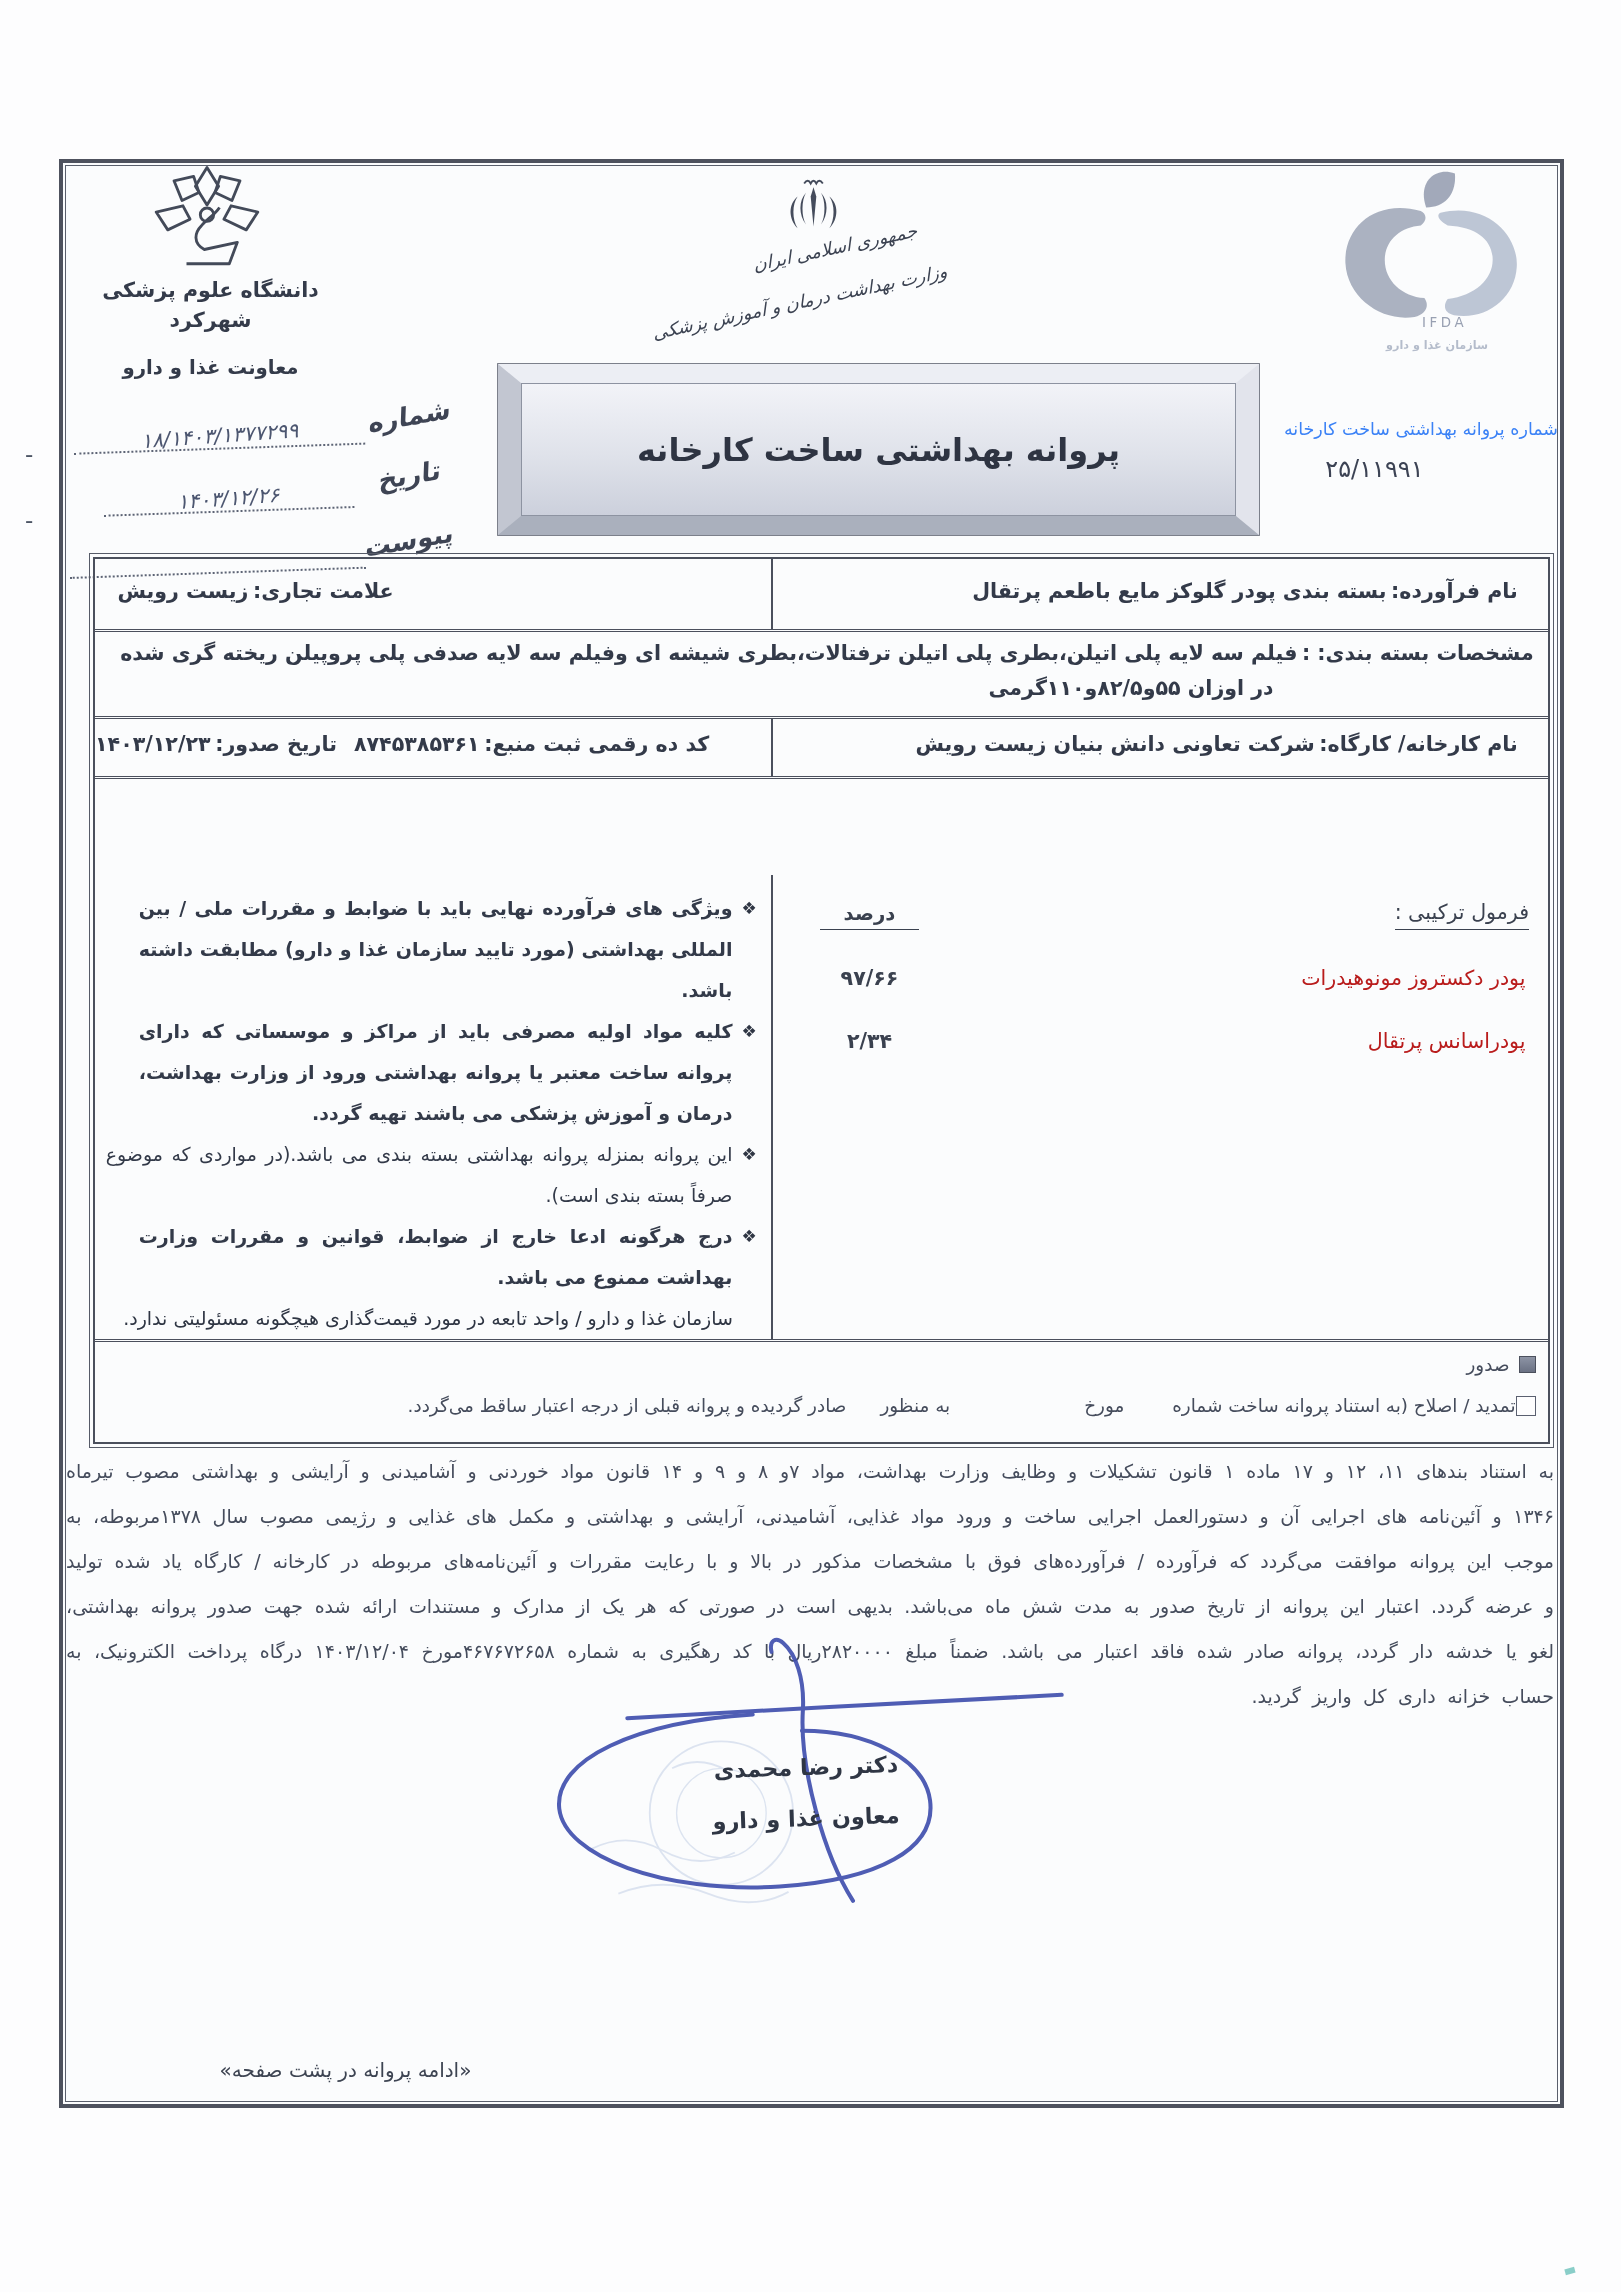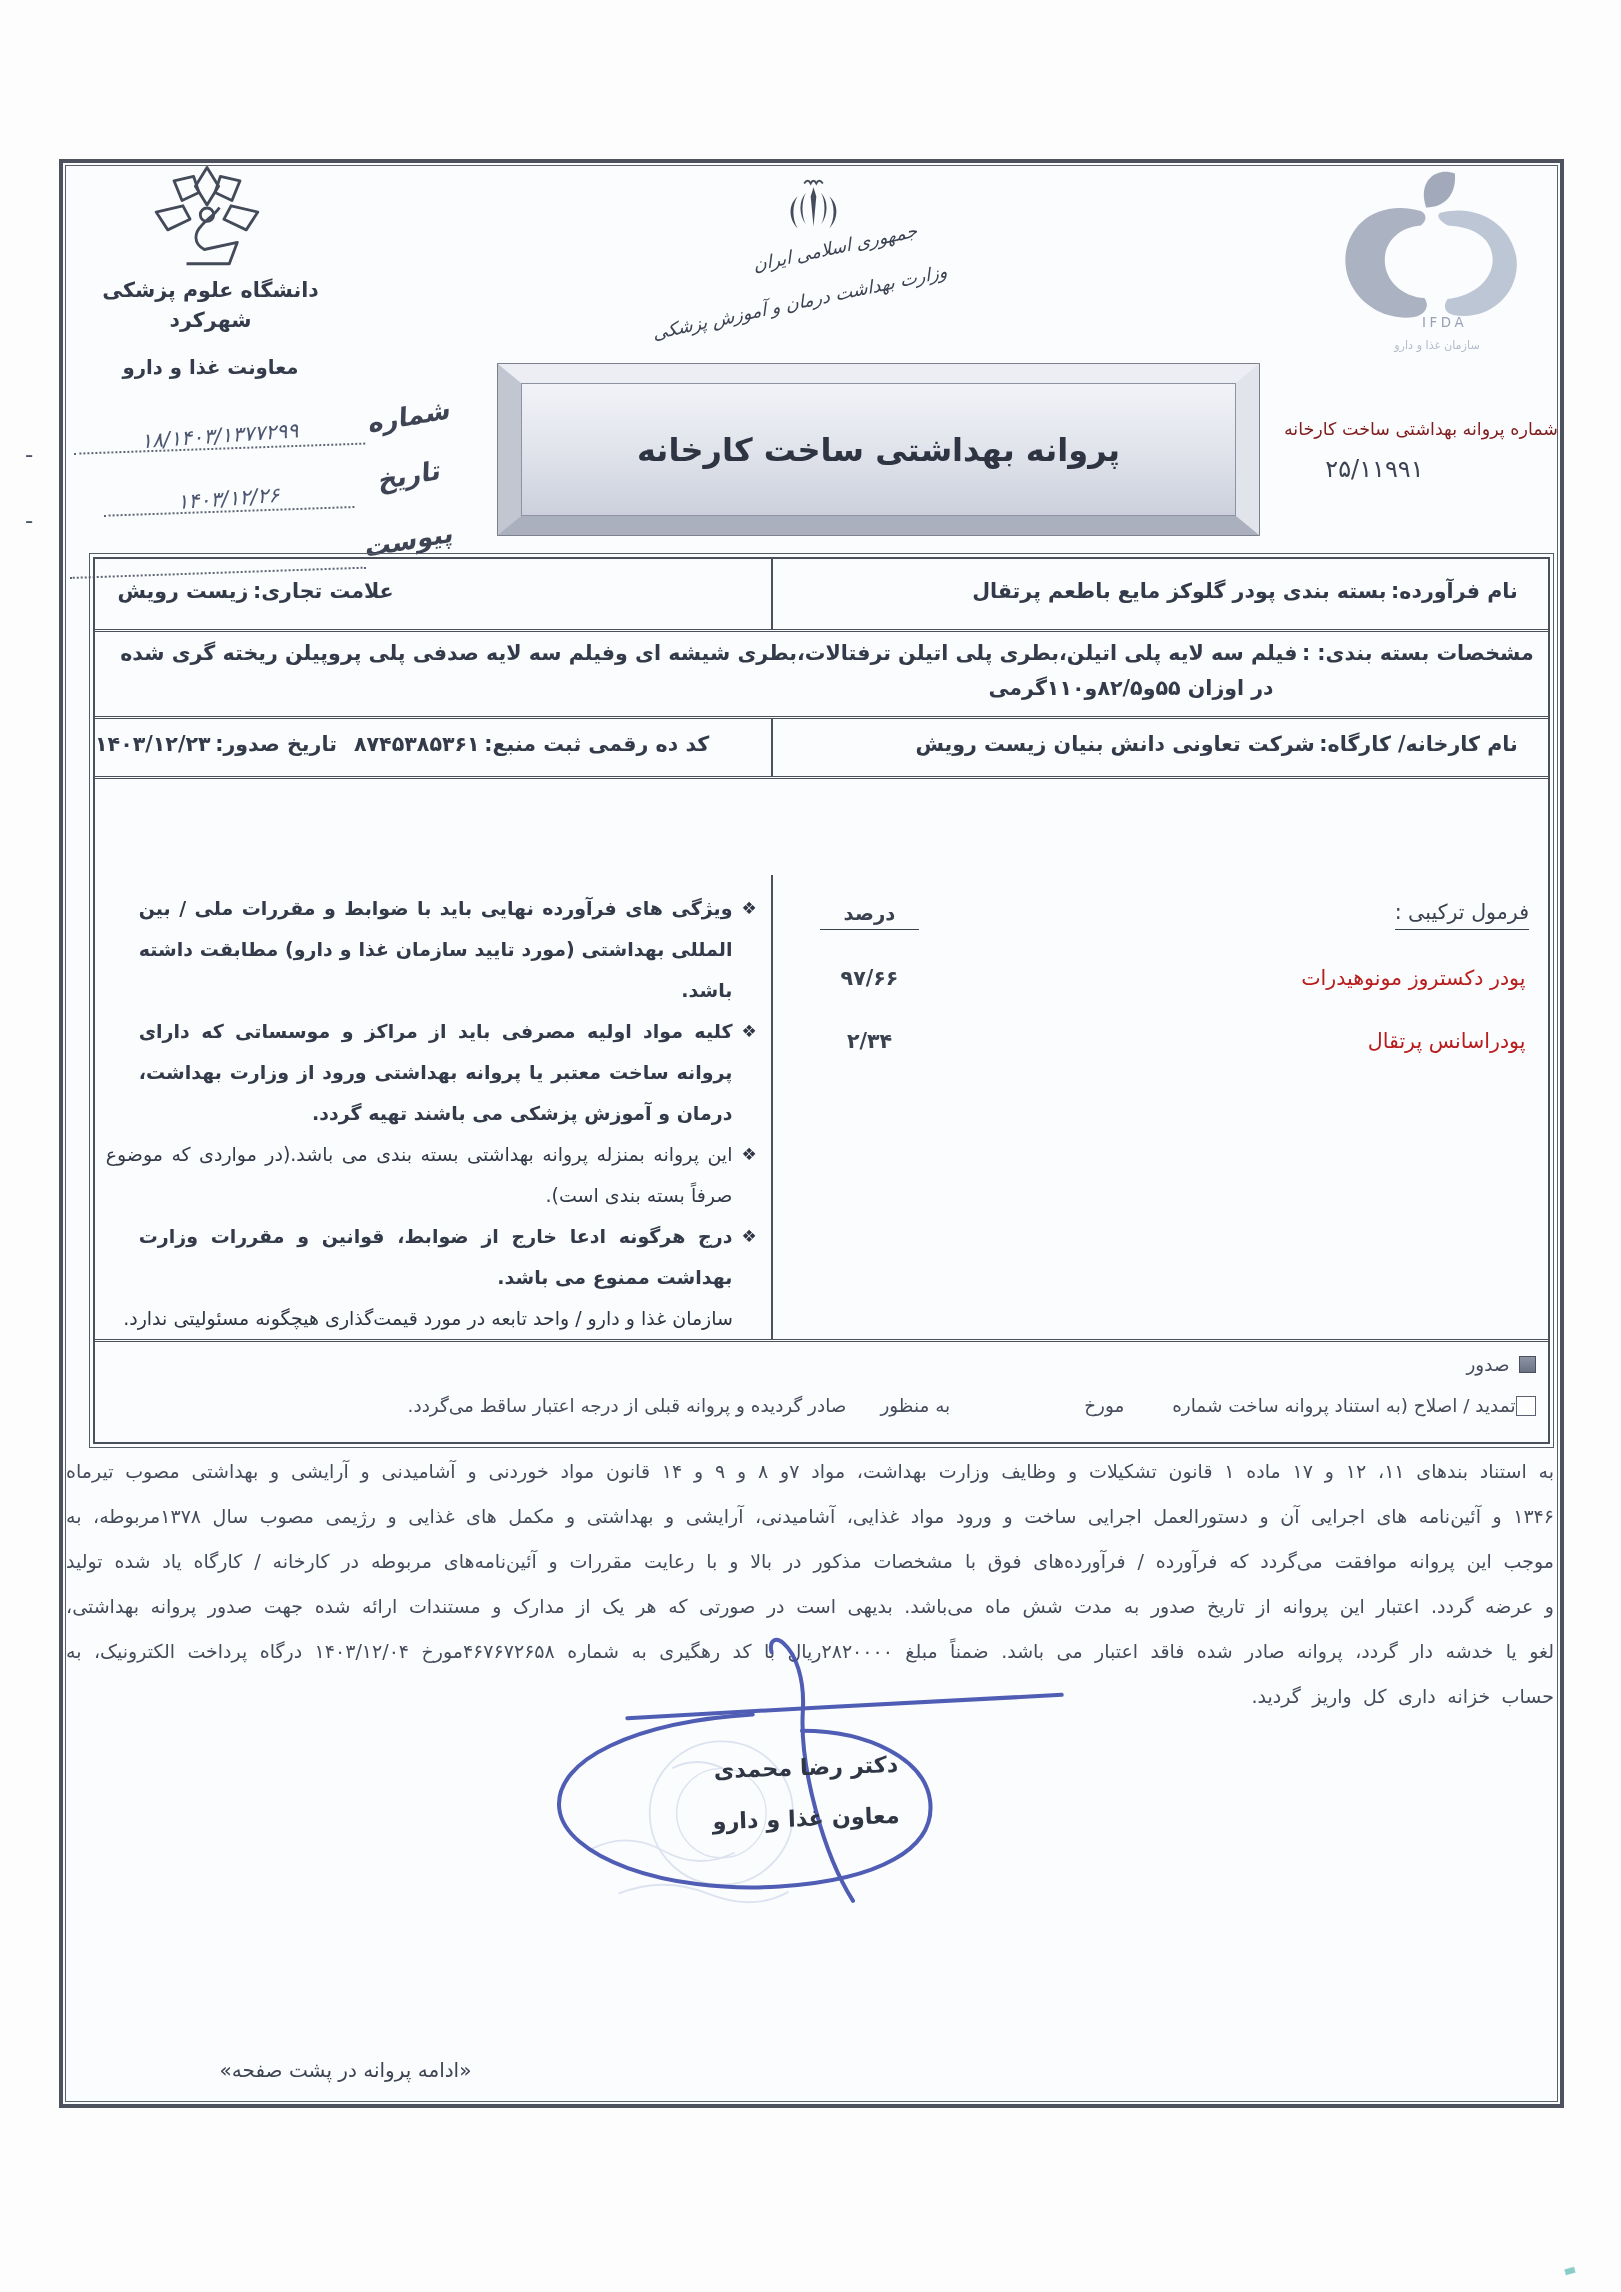--- a/index.html
+++ b/index.html
@@ -16,21 +16,21 @@
   .ifda-acronym{font-size:13.4px;letter-spacing:3.6px;color:#98a0b2;}
   .ifda-caption{font-size:11.2px;color:#b4bccb;white-space:nowrap;}
   
   .banner{left:498px;top:364px;width:715px;height:133px;border:0.9px solid #6e737f;background:#c9ccd8;
     border-top:19.7px solid #eceef4;border-right:23px solid #e2e4ec;border-bottom:19.7px solid #aab0bd;border-left:23px solid #c2c6d1;
     box-shadow:0 0 0 0.9px #6e737f;}
   .banner-panel{position:absolute;inset:0;border:0.9px solid #8d93a1;background:linear-gradient(180deg,#f2f3f8 0%,#dfe2ea 55%,#ccd0dc 100%);
     display:flex;align-items:center;justify-content:center;}
   .banner-title{font-size:32px;font-weight:bold;color:#2e3442;}
   
-  .lic-label{font-size:17.5px;color:#7f1d1d;white-space:nowrap;}
+  .lic-label{font-size:17.5px;color:#3b82f6;white-space:nowrap;}
   .lic-value{font-size:24px;color:#3c4354;letter-spacing:1.8px;}
   
   .ref-label{font-size:26px;font-weight:bold;color:#3e4454;transform:rotate(-8deg) skewX(-12deg);white-space:nowrap;}
   .ref-line{border-bottom:2.7px dotted #5d6475;text-align:center;}
   .ref-value{font-size:20.6px;font-style:italic;letter-spacing:2.7px;color:#4c5670;transform:rotate(-2deg);display:inline-block;}
   .scan-dash{color:#4c5464;font-size:23px;}
   
   .sheet{left:93px;top:557px;width:1453px;height:883px;border:2.7px solid #4b505d;outline:0.9px solid #565b68;outline-offset:3.6px;}
   .row{position:absolute;left:0;width:100%;border-bottom:3.6px double #4b505d;box-sizing:border-box;}
   .cell-sep{position:absolute;top:0;bottom:0;width:0;border-left:2.7px solid #4b505d;}
@@ -92,21 +92,21 @@
   <div class="abs rep-line" style="left:722px;top:240px;width:197px;">جمهوری اسلامی ایران</div>
   <div class="abs rep-line" style="left:681px;top:288px;width:269px;">وزارت بهداشت درمان و آموزش پزشکی</div>
 
   <svg class="abs" style="left:1331px;top:168px;" width="202" height="157" viewBox="0 0 225 175">
     <path d="M100 48 C 50 34 14 66 16 106 C 18 146 58 172 93 166 C 106 163 110 153 104 145 C 78 143 58 124 60 99 C 62 79 78 66 100 64 C 108 58 106 51 100 48 Z" fill="#99a1b3" opacity="0.82"></path>
     <path d="M122 50 C 172 37 209 74 207 110 C 205 146 172 170 137 164 C 127 162 124 154 130 146 C 162 142 182 122 180 99 C 178 79 162 66 130 64 C 122 60 116 53 122 50 Z" fill="#aeb8ca" opacity="0.8"></path>
     <path d="M106 44 C 96 16 116 -2 138 6 C 140 28 128 44 106 44 Z" fill="#98a0b2" opacity="0.9"></path>
     <path d="M94 94 C 68 86 60 108 78 120 C 95 127 101 107 94 94 Z" fill="#fbfcfd"></path>
   </svg>
   <div class="abs ifda-acronym" style="left:1422px;top:315px;" dir="ltr">IFDA</div>
-  <div class="abs ifda-caption" style="left:1379px;top:339px;width:116px;text-align:center;">سازمان غذا و دارو</div>
+  <div class="abs ifda-caption" style="left:1379px;top:339px;width:116px;text-align:center;font-weight:bold;">سازمان غذا و دارو</div>
 
   <div class="abs banner">
     <div class="banner-panel">
       <span class="banner-title">پروانه بهداشتی ساخت کارخانه</span>
     </div>
   </div>
 
   <div class="abs lic-label" style="left:1245px;top:419px;width:313px;">شماره پروانه بهداشتی ساخت کارخانه</div>
   <div class="abs lic-value" style="left:1285px;top:455px;width:179px;text-align:center;">۲۵/۱۱۹۹۱</div>
 

